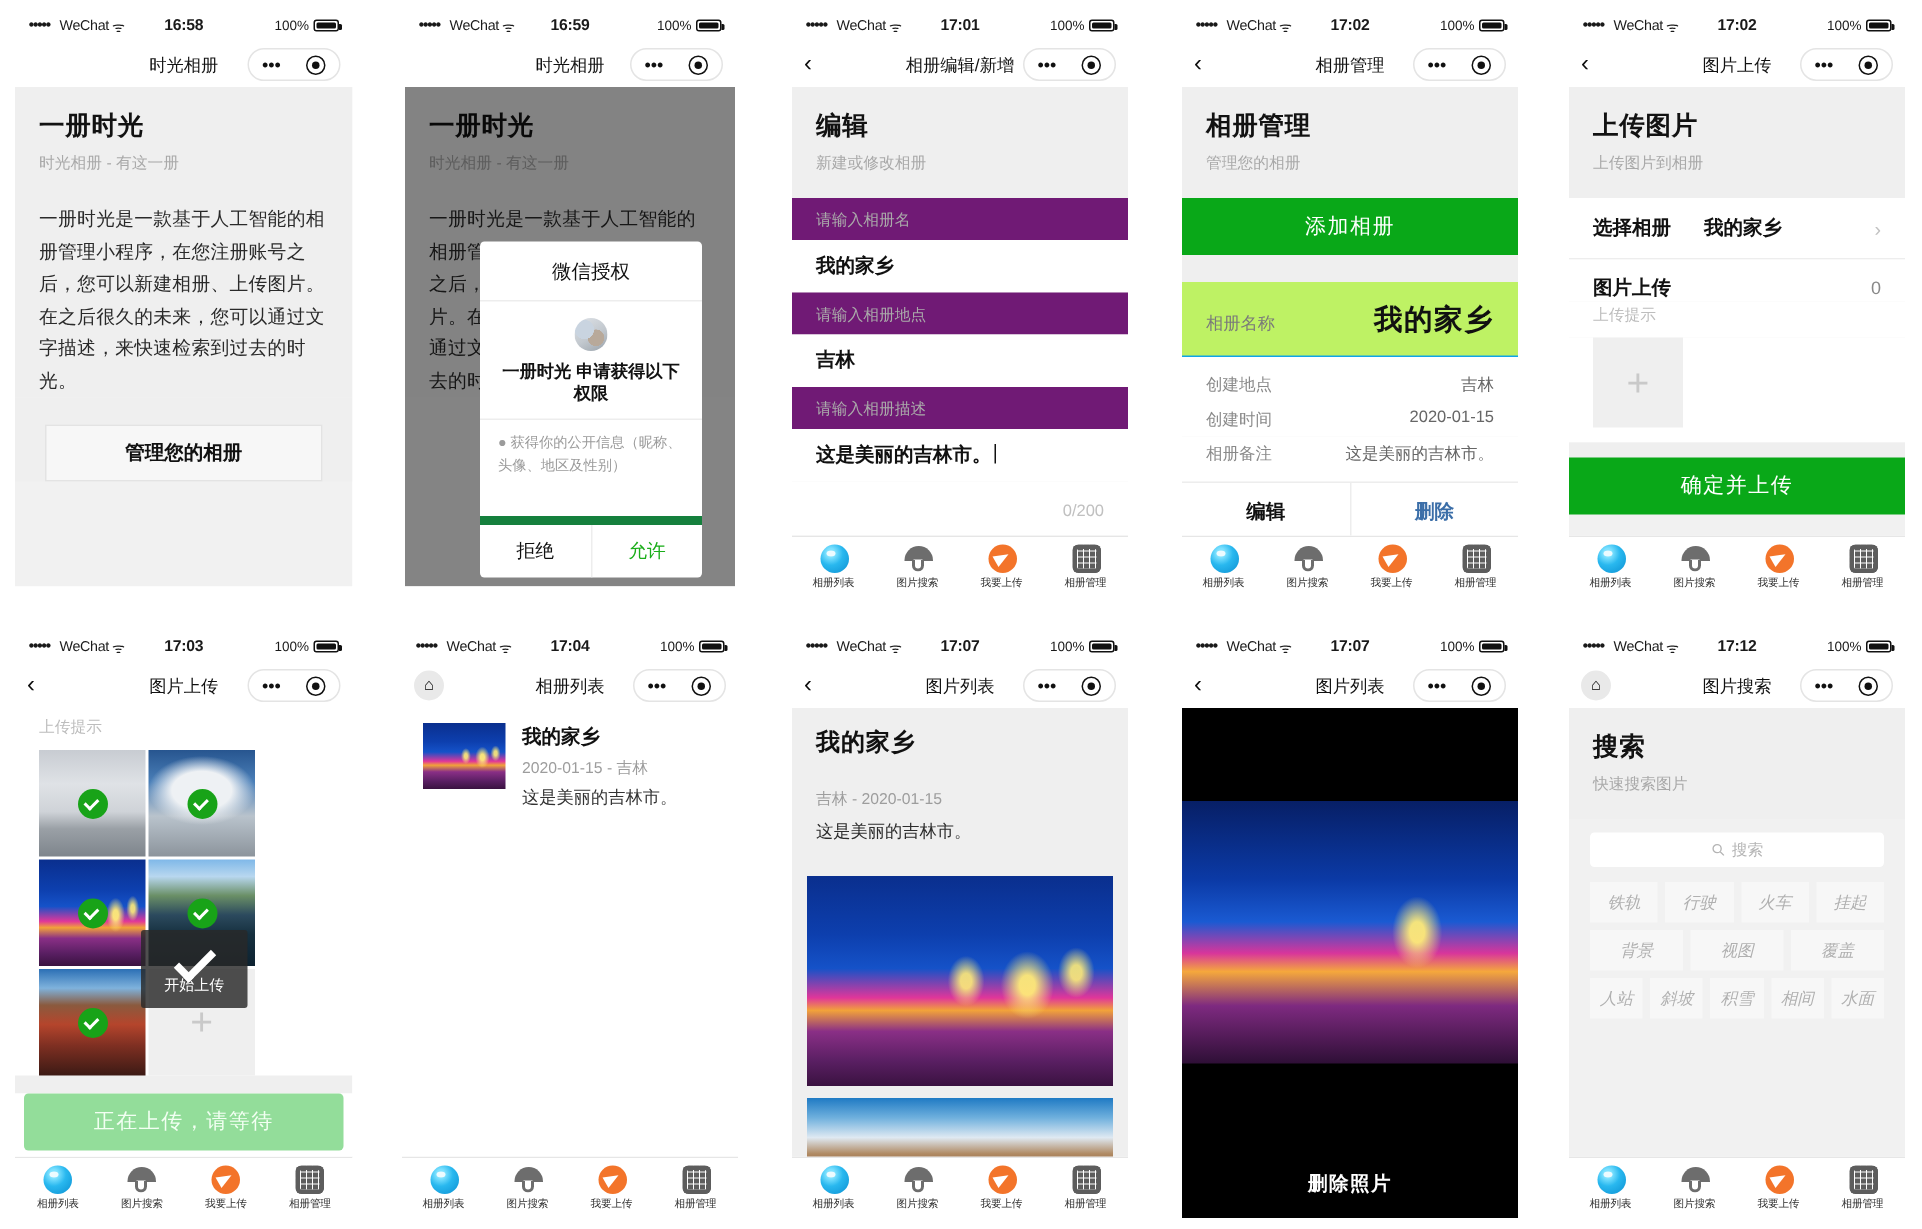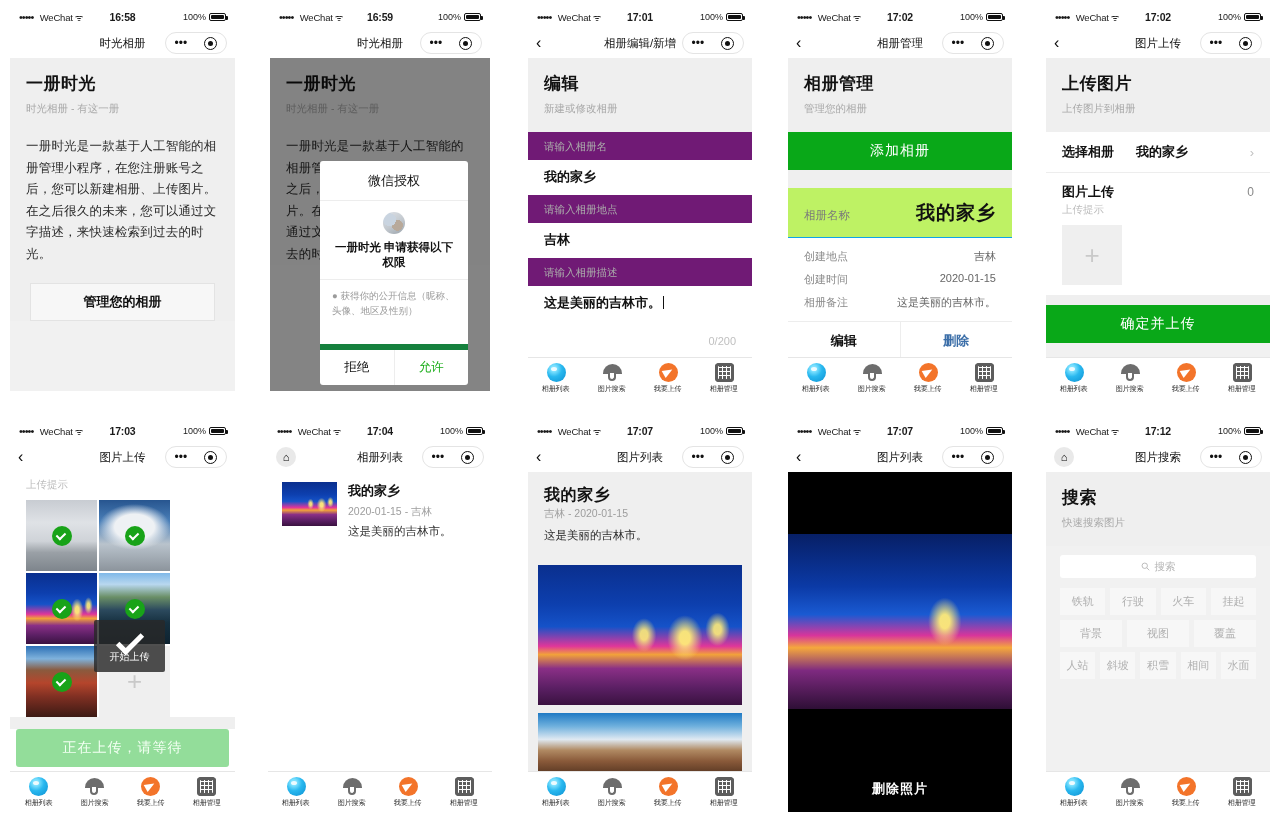--- a/index.html
+++ b/index.html
@@ -150,37 +150,37 @@
   
   .listitem{ display:flex; gap:11px; background:#fff; padding:10px 14px 12px;}
   .thumb{ width:55px; height:44px; flex:0 0 auto; overflow:hidden;}
   .listitem h3{ font-size:13px; color:#111; font-weight:700;}
   .listitem .meta{ font-size:10.5px; color:#9d9d9d; margin-top:5px;}
   .listitem .desc{ font-size:11.5px; color:#333; margin-top:5px;}
 
   
   .photohdr{ background:#efefef; padding:13px 16px 14px;}
   .photohdr h2{ font-size:16px; font-weight:700; color:#111; letter-spacing:0.6px;}
-  .photohdr .m1{ font-size:10.5px; color:#9d9d9d; margin-top:1px;}
+  .photohdr .m1{ font-size:10.5px; color:#9d9d9d; margin-top:20px;}
   .photohdr .m2{ font-size:11.5px; color:#2c2c2c; margin-top:7px;}
   .photolist{ background:#efefef; padding:8px 10px 0; }
   .photo{ width:100%; overflow:hidden; margin-bottom:8px;}
 
   
   .viewer{ background:#000; flex:1; display:flex; flex-direction:column; }
   .viewer .band{ flex:1; }
   .viewer .pic{ height:175px; overflow:hidden;}
   .viewer .delbar{ text-align:center; color:#fff; font-size:13px;
     font-weight:600; padding:10px 0 14px; letter-spacing:1px;}
 
   
   .searchbox{ background:#fff; margin:9px 14px 0; border-radius:3px; height:23px;
     display:flex; align-items:center; justify-content:center; gap:5px;
     font-size:10.5px; color:#b4b4b4;}
-  .tagrows{ padding:10px 14px 0; }
+  .tagrows{ padding:10px 14px 0;font-style:italic; }
   .tagrow{ display:flex; gap:5px; margin-bottom:5px;}
   .tag{ flex:1; background:#f7f7f7; text-align:center; padding:6px 0;
     font-size:11px; color:#b0b0b0;}
 
   
   .tabbar{ display:flex; background:#fff; border-top:1px solid #e6e6e6;
     padding:5px 0 4px; }
   .tab{ flex:1; display:flex; flex-direction:column; align-items:center; gap:2px;}
   .tab .lbl{ font-size:7.5px; color:#2f2f2f; letter-spacing:-0.2px; transform:scale(0.95);}
   .ic{ width:19px; height:19px; position:relative;}

